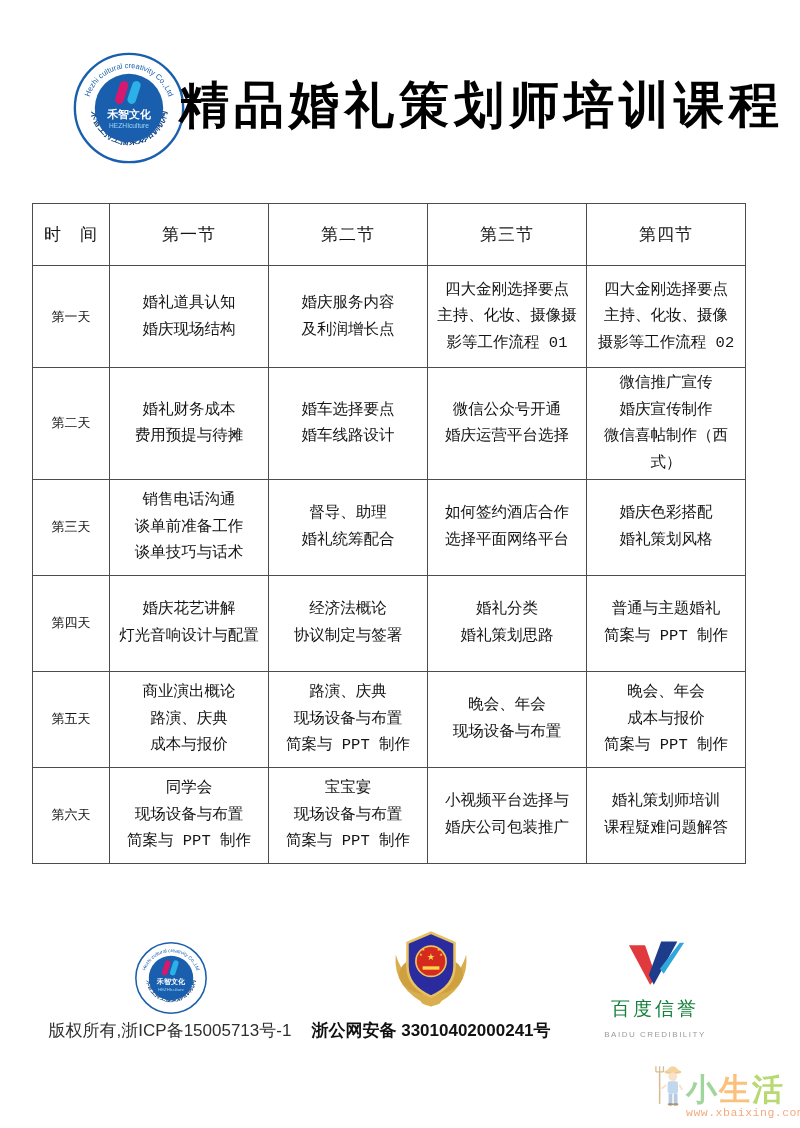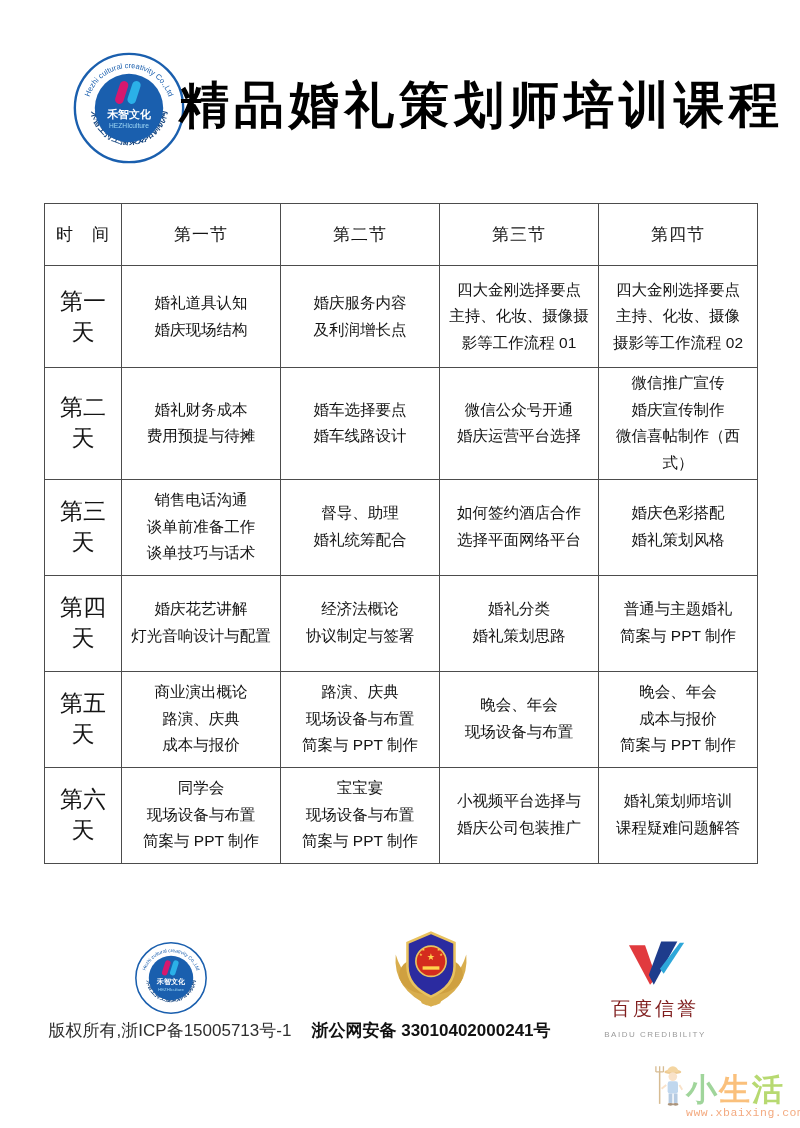--- a/index.html
+++ b/index.html
@@ -9,49 +9,49 @@
   }
   
   .logo-main{position:absolute;left:72px;top:51px;}
   .page-title{
     position:absolute;left:179px;top:72px;margin:0;
     font-family:"Liberation Serif","DejaVu Serif",serif;
     font-weight:900;font-size:50px;letter-spacing:5px;color:#000;white-space:nowrap;text-align:center;
   }
   
   table.course{
-    position:absolute;left:44px;top:203px;width:713px;
+    position:absolute;left:32px;top:203px;width:713px;
     border-collapse:collapse;table-layout:fixed;
-    font-family:Liberation Sans, sans-serif;
+    font-family:Liberation Mono, monospace;
   }
   table.course td,table.course th{
     border:1px solid #4c4c4c;text-align:center;vertical-align:middle;
     padding:2px 4px;font-weight:normal;color:#141414;
   }
   col.c-time{width:77px;}
   col.c-sess{width:159px;}
   tr.head{height:62px;}
   tr.row{height:96px;}
   tr.row1{height:102px;}
   th.hcell{font-size:17px;letter-spacing:1px;}
-  td.day{font-size:23px;}
+  td.day{font-size:13px;}
   td.cell{font-size:15.5px;line-height:1.72;white-space:pre-line;}
   
   .logo-footer{position:absolute;left:134px;top:941px;}
   .copyright{
     position:absolute;left:10px;top:1019px;width:320px;text-align:center;
     font-size:17px;color:#2e2e2e;white-space:nowrap;
   }
   .police-badge{position:absolute;left:389px;top:926px;}
   .police-text{
     position:absolute;left:300px;top:1019px;width:262px;text-align:center;
     font-size:17px;font-weight:bold;color:#111;white-space:nowrap;
   }
   .baidu-box{position:absolute;left:575px;top:940px;width:160px;text-align:center;}
-  .baidu-cn{font-size:19px;color:#7f1d1d;letter-spacing:3px;margin-top:2px;}
+  .baidu-cn{font-size:19px;color:#15803d;letter-spacing:3px;margin-top:2px;}
   .baidu-en{font-size:8px;color:#9a9a9a;letter-spacing:1.5px;margin-top:8px;}
   .baidu-cert{font-size:18px;font-weight:bold;color:#1c1c1c;letter-spacing:2px;margin-top:9px;}
   
   .watermark{position:absolute;left:654px;top:1062px;width:146px;opacity:0.72;}
   .wm-row{display:flex;align-items:flex-start;}
   .wm-name{font-size:31px;font-weight:bold;line-height:1.05;letter-spacing:2px;
            font-family:"Liberation Serif",serif;margin-top:12px;}
   .wm-url{font-family:"Liberation Mono",monospace;font-size:11.5px;color:#ef8a50;
           margin-left:32px;margin-top:-4px;letter-spacing:0.5px;}
   .hidden-defs{position:absolute;width:0;height:0;overflow:hidden;}

